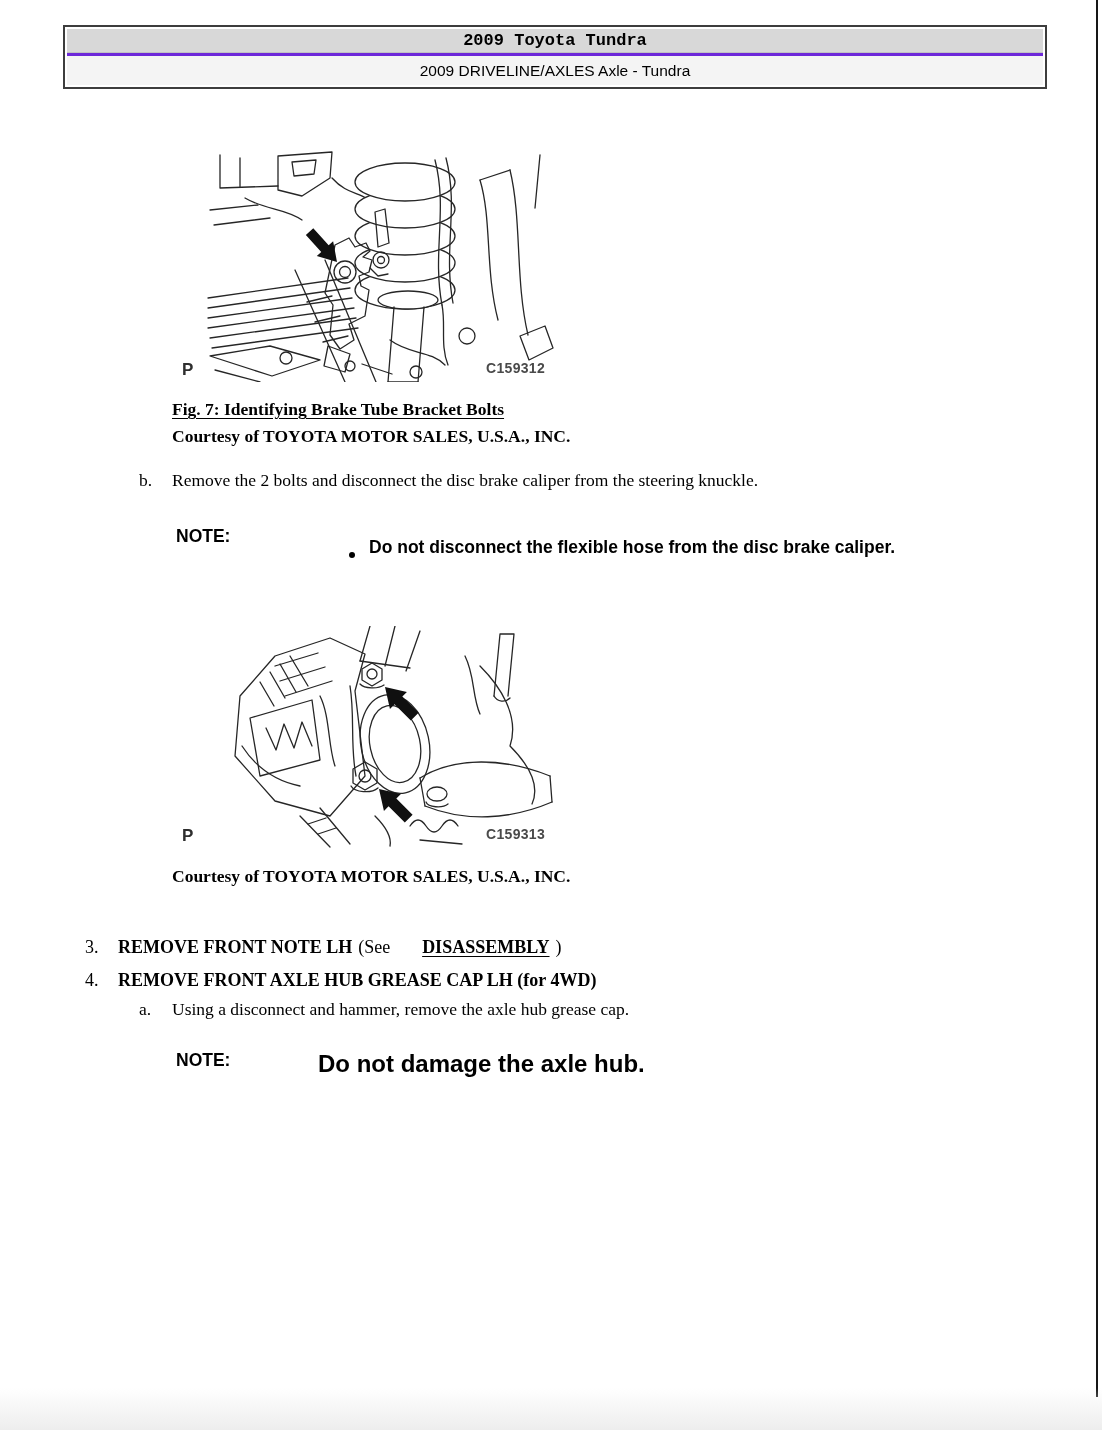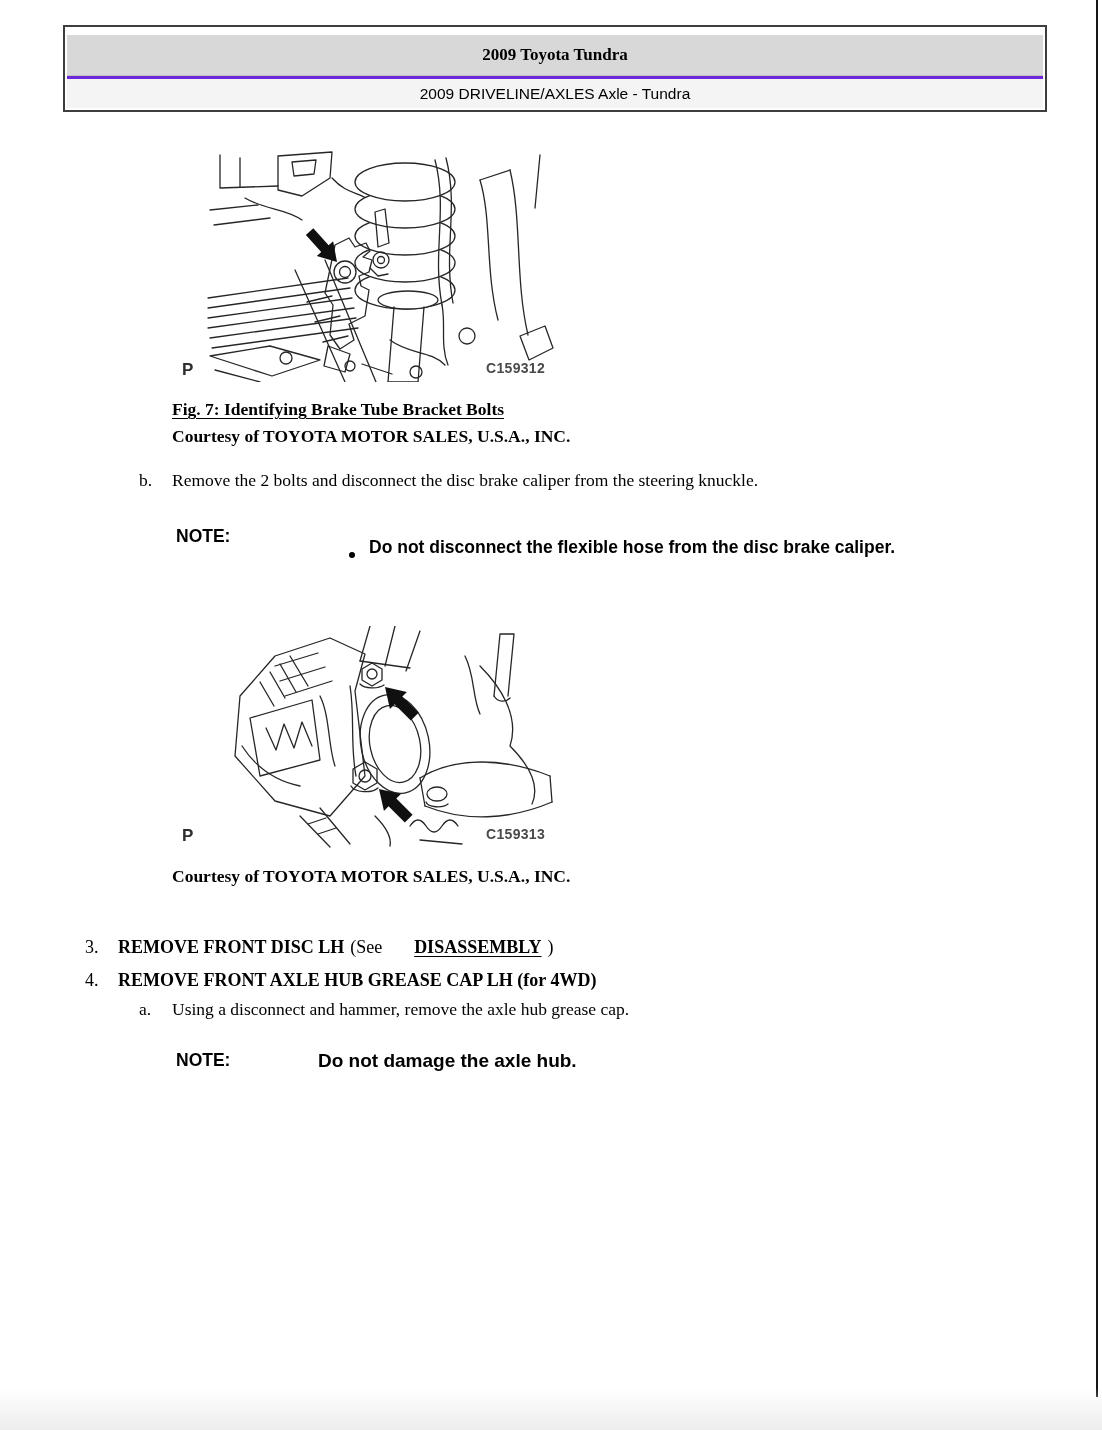--- a/index.html
+++ b/index.html
@@ -21,26 +21,26 @@
   }
 
   
   .doc-header {
     position: absolute; left: 63px; top: 25px; width: 984px;
     border: 2px solid #3d3d3d;
     box-shadow: inset 0 0 0 2px #ffffff;
     background: #fff;
   }
   .doc-header .row1 {
-    height: 41px; background: #d8d8d8;
+    height: 24px; background: #d8d8d8;
     display: flex; align-items: center; justify-content: center;
-    font-family: Liberation Serif, serif;
+    font-family: Liberation Mono, monospace;
     font-weight: bold; font-size: 17px;
     border-bottom: 1px solid #c2c2c2;
-    margin: 8px 2px 0 2px;
+    margin: 2px 2px 0 2px;
   }
   .doc-header .row2 {
     height: 32px; background: #f4f4f4;
     display: flex; align-items: center; justify-content: center;
     font-family: "Liberation Sans", sans-serif;
     font-size: 15.5px;
     border-top: 3px solid #6d28d9;
     margin: 0 2px 2px 2px;
   }
 
@@ -85,21 +85,21 @@
     font-family: "Liberation Sans", sans-serif;
     font-weight: bold; font-size: 17.5px;
   }
   .bullet-dot {
     width: 6px; height: 6px; border-radius: 50%;
     background: #000; margin: 8px 14px 0 0; flex: 0 0 auto;
   }
   .note-inline-text {
     position: absolute; left: 318px;
     font-family: "Liberation Sans", sans-serif;
-    font-weight: bold; font-size: 19px;
+    font-weight: bold; font-size: 24px;
   }
 
   
   .mainstep { position: absolute; font-size: 18px; }
   .mainstep .num { position: absolute; left: 85px; top: 0; }
   .mainstep .content { position: absolute; left: 118px; top: 0; width: 930px; }
   .mainstep .b { font-weight: bold; }
   .mainstep .gap { margin-left: 0.33em; }
   .mainstep .link { font-weight: bold; text-decoration: underline; text-underline-offset: 3px; margin-left: 32px; }
 </style>
@@ -274,21 +274,21 @@
   <span class="fig-code">C159313</span>
 </div>
 
 <div class="caption" style="top:863px;">
   <div>Courtesy of TOYOTA MOTOR SALES, U.S.A., INC.</div>
 </div>
 
 <div class="mainstep" style="top:937px;">
   <span class="num">3.</span>
   <span class="content">
-    <span class="b">REMOVE FRONT DISC LH</span><span class="gap">(See</span><span class="gap link">DISASSEMBLY</span><span class="gap">)</span>
+    <span class="b">REMOVE FRONT NOTE LH</span><span class="gap">(See</span><span class="gap link">DISASSEMBLY</span><span class="gap">)</span>
   </span>
 </div>
 
 <div class="mainstep" style="top:970px;">
   <span class="num">4.</span>
   <span class="content b">REMOVE FRONT AXLE HUB GREASE CAP LH (for 4WD)</span>
 </div>
 
 <div class="substep" style="top:999px;">
   <span class="ltr">a.</span>

